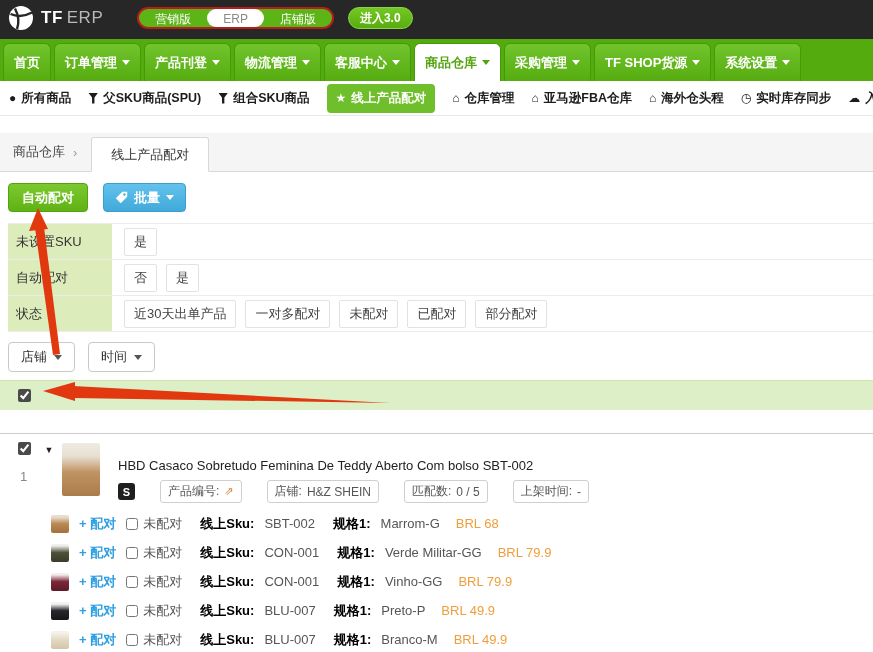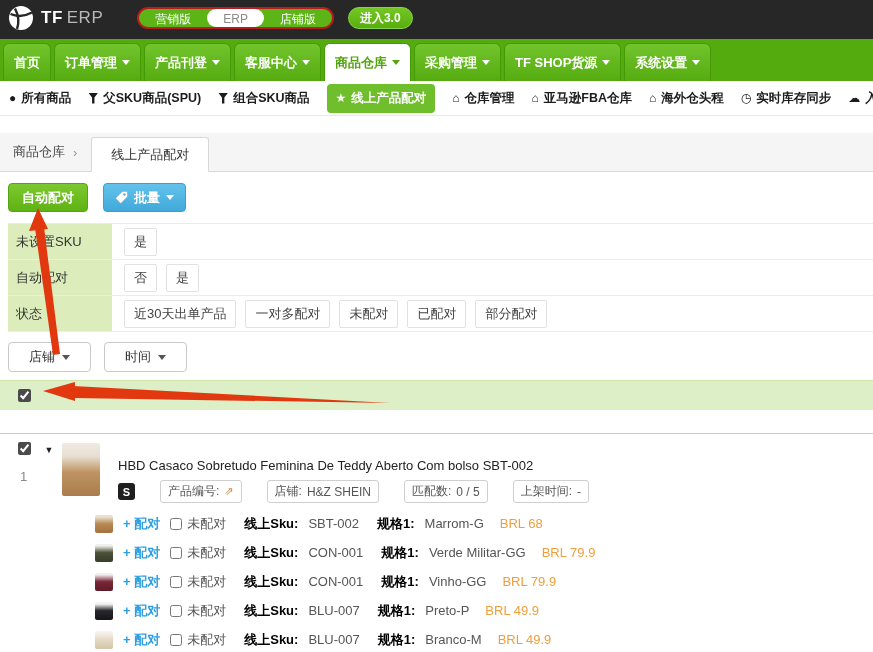--- a/index.html
+++ b/index.html
@@ -44,21 +44,21 @@
 
   
   .filter-panel { margin: 11px 0 0 8px; border-top: 1px solid #ececec; }
   .filter-row { display: flex; align-items: stretch; border-bottom: 1px solid #ececec; min-height: 36px; }
   .filter-label { width: 104px; background: #dcedbb; display: flex; align-items: center; padding-left: 8px; font-size: 13px; color: #333; }
   .filter-options { display: flex; align-items: center; gap: 9px; padding-left: 12px; }
   .chip-opt { background: #fff; border: 1px solid #e2e2e2; border-radius: 2px; padding: 4px 9px; font-size: 13px; color: #444; white-space: nowrap; cursor: pointer; }
 
   
   .shopbar { margin: 10px 0 0 8px; display: flex; gap: 13px; height: 30px; }
-  .dd-btn { background: #fff; border: 1px solid #c9c9c9; border-radius: 4px; color: #333; font-size: 13px; padding: 0 20px; display: flex; align-items: center; gap: 7px; cursor: pointer; }
+  .dd-btn { background: #fff; border: 1px solid #c9c9c9; border-radius: 4px; color: #333; font-size: 13px; padding: 0 12px; display: flex; align-items: center; gap: 7px; cursor: pointer; }
   .dd-btn .caret-down { color: #555; }
 
   
   .select-all-row { margin-top: 8px; height: 30px; background: #ddefc6; border-top: 1px solid #cfe6ab; display: flex; align-items: center; padding-left: 18px; }
   input[type="checkbox"] { width: 13px; height: 13px; accent-color: #4a4a4a; cursor: pointer; }
 
   
   .product-list { margin-top: 23px; border-top: 1px solid #cccccc; border-bottom: 1px solid #cccccc; }
   .product-head { display: flex; padding: 8px 0 6px 0; }
   .ph-selcol { width: 36px; padding-left: 18px; display: flex; flex-direction: column; gap: 14px; align-items: flex-start; }
@@ -66,21 +66,21 @@
   .ph-caret { width: 26px; padding-top: 3px; text-align: center; font-size: 9px; color: #222; cursor: pointer; }
   .ph-thumb { width: 38px; height: 53px; border-radius: 2px; margin-top: 1px; }
   .ph-info { margin-left: 18px; }
   .ph-title { font-size: 13px; color: #222; margin-top: 16px; }
   .ph-meta { margin-top: 7px; display: flex; align-items: center; gap: 9px; }
   .s-badge { width: 17px; height: 17px; background: #1f1f1f; color: #fff; font-size: 11px; font-weight: bold; border-radius: 3px; display: flex; align-items: center; justify-content: center; }
   .chip { border: 1px solid #cfcfcf; border-radius: 3px; padding: 2px 7px; font-size: 12px; color: #555; display: flex; align-items: center; gap: 5px; white-space: nowrap; margin-left: 16px; }
   .ext-link { color: #cf8a3f; font-size: 11px; cursor: pointer; }
 
   
-  .variant-row { height: 29px; display: flex; align-items: center; padding-left: 51px; gap: 10px; font-size: 13px; margin-left: 44px; }
+  .variant-row { height: 29px; display: flex; align-items: center; padding-left: 51px; gap: 10px; font-size: 13px; }
   .v-thumb { width: 18px; height: 18px; border-radius: 2px; flex: 0 0 auto; }
   .match-link { color: #2e9fe0; font-weight: bold; cursor: pointer; white-space: nowrap; }
   .v-unmatched { display: flex; align-items: center; gap: 5px; color: #555; }
   .v-unmatched input { width: 12px; height: 12px; }
   .v-label { font-weight: bold; color: #000000; margin-left: 8px; white-space: nowrap; }
   .v-value { color: #555; white-space: nowrap; }
   .v-price { color: #ee9f3c; margin-left: 6px; white-space: nowrap; }
 
   
   .annot { position: absolute; left: 0; top: 0; width: 873px; height: 652px; pointer-events: none; z-index: 60; }
@@ -110,20 +110,24 @@
 <div class="nav">
   <div class="nav-tab">
       <span>首页</span>
     </div>
   <div class="nav-tab">
       <span>订单管理</span>
       <span class="caret-down"></span>
     </div>
   <div class="nav-tab">
       <span>产品刊登</span>
+      <span class="caret-down"></span>
+    </div>
+  <div class="nav-tab">
+      <span>物流管理</span>
       <span class="caret-down"></span>
     </div>
   <div class="nav-tab">
       <span>客服中心</span>
       <span class="caret-down"></span>
     </div>
   <div class="nav-tab active">
       <span>商品仓库</span>
       <span class="caret-down"></span>
     </div>

